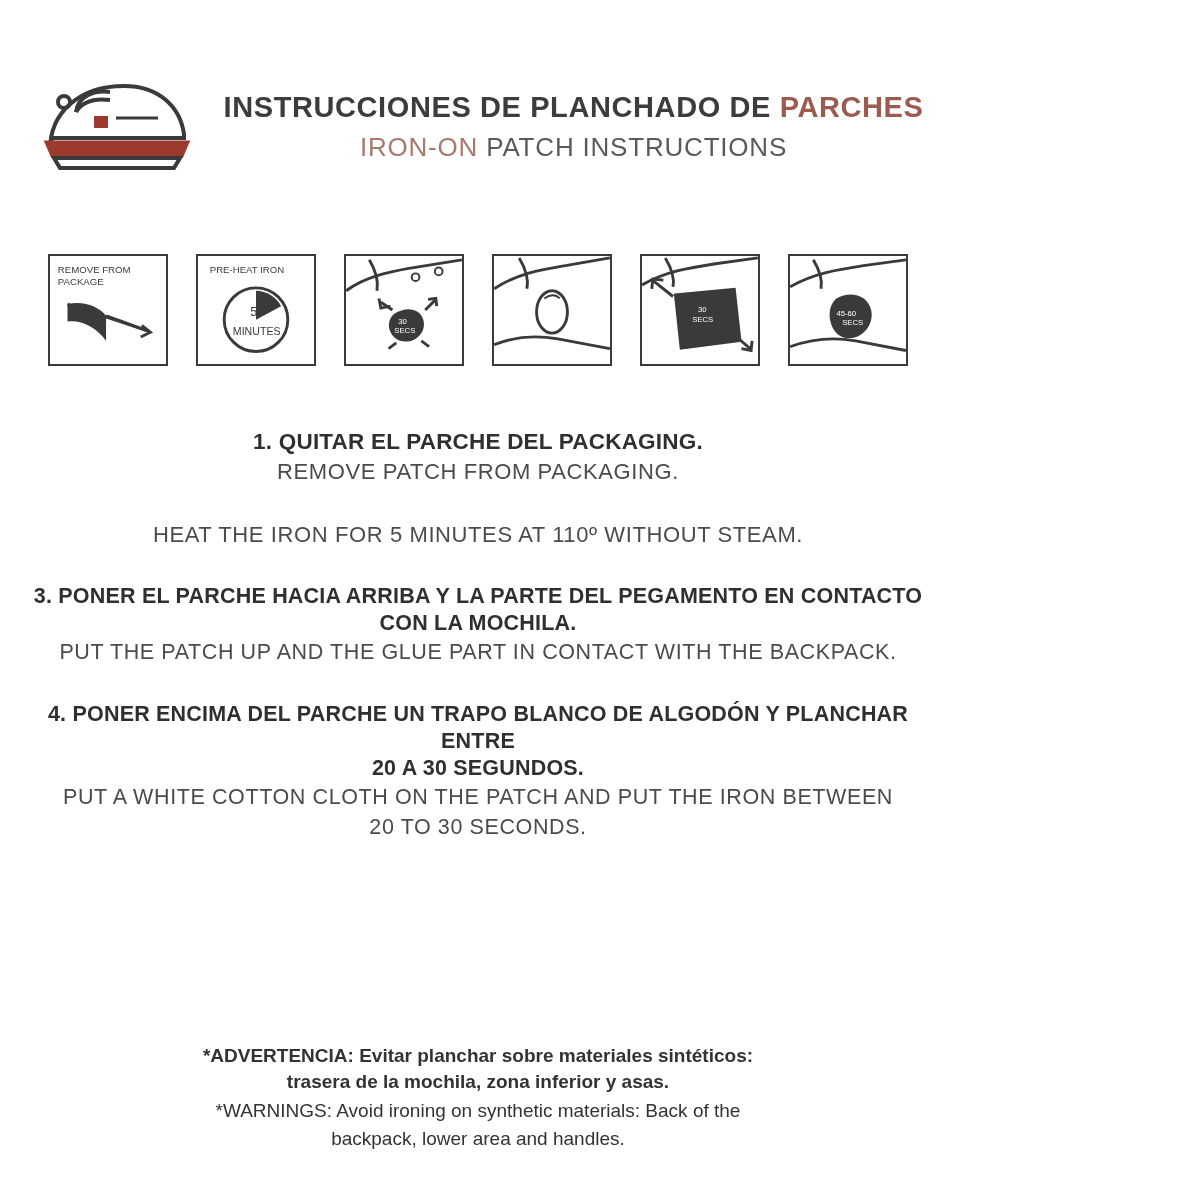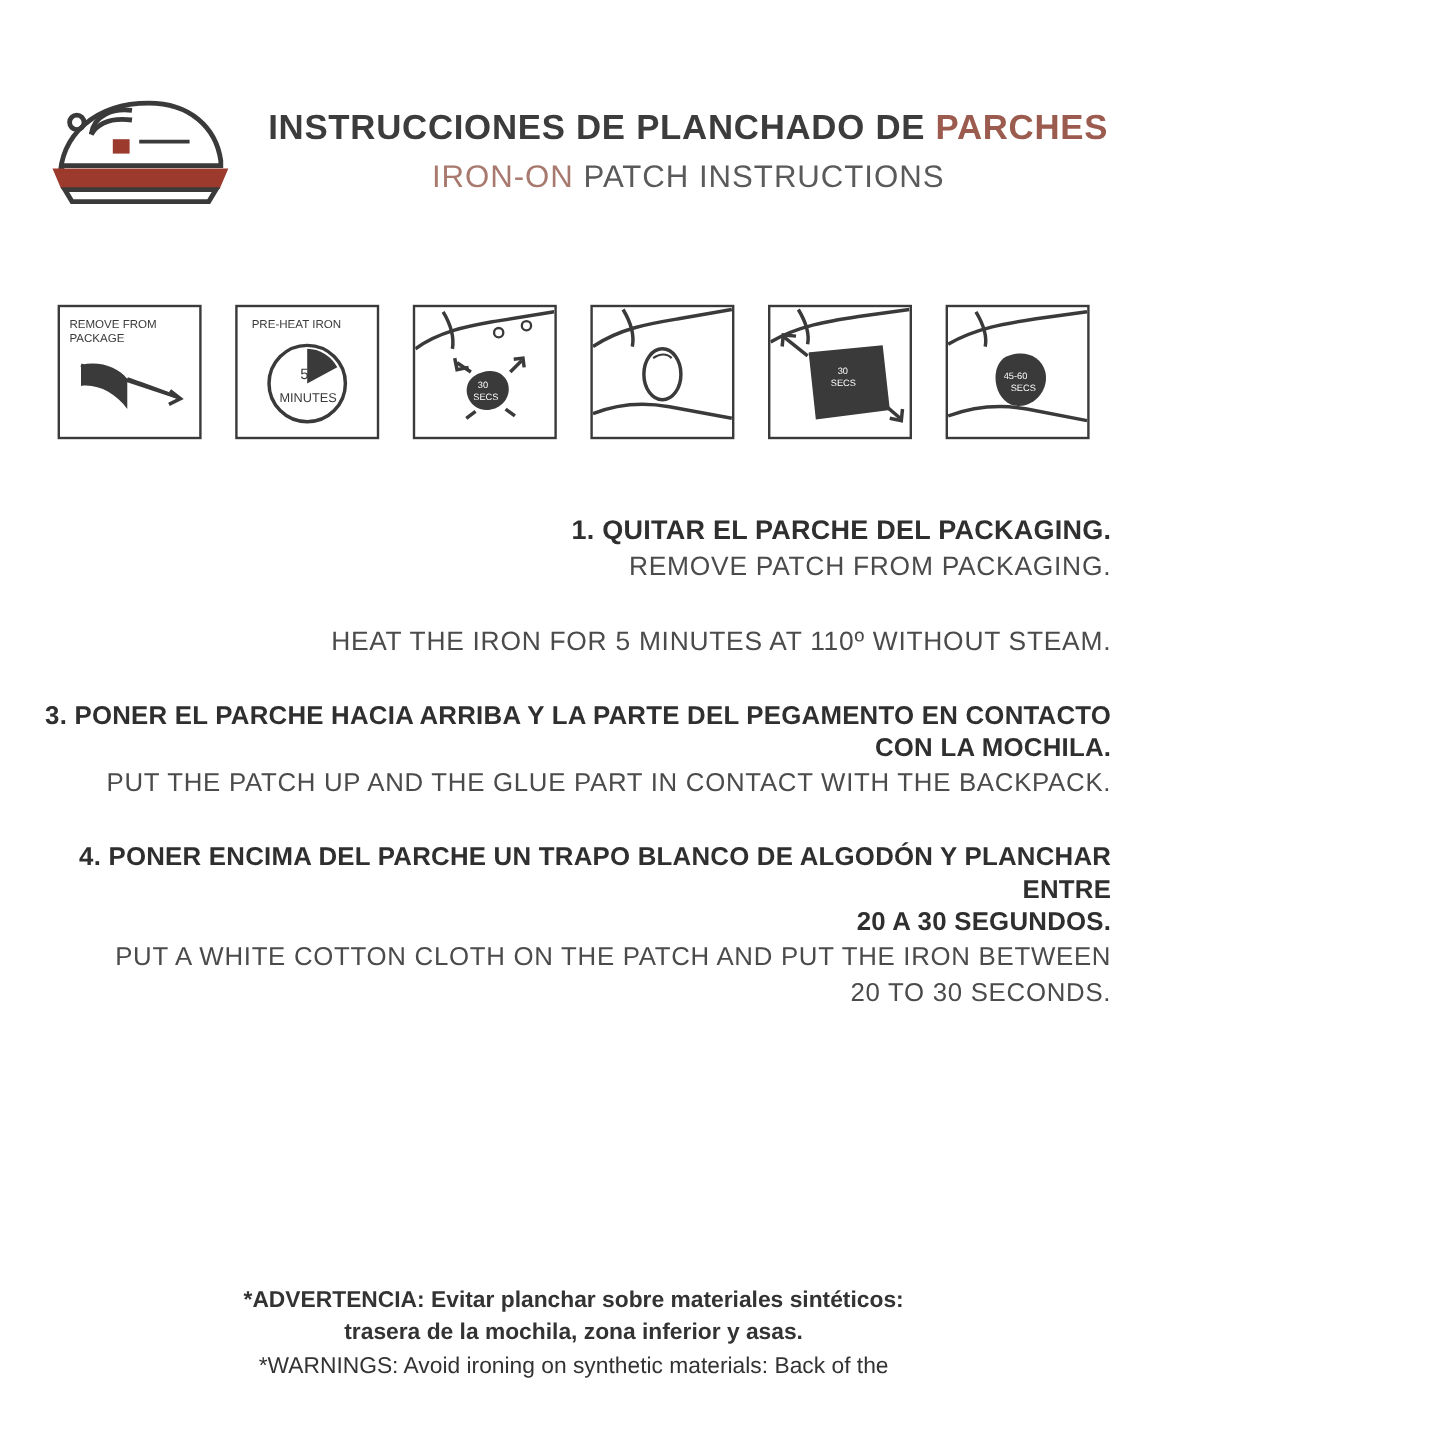--- a/index.html
+++ b/index.html
@@ -77,21 +77,21 @@
     width: 100%;
     height: 100%;
   }
 
   
   .steps {
     margin-top: 62px;
     padding: 0 30px;
   }
   .step {
-    text-align: right;
+    text-align: center;
     margin-bottom: 34px;
   }
   .step .es {
     font-size: 22.5px;
     font-weight: bold;
     color: #2f2f2f;
     letter-spacing: 0.2px;
     line-height: 1.25;
   }
   .step .en {
@@ -260,15 +260,16 @@
       <div class="en">PUT A WHITE COTTON CLOTH ON THE PATCH AND PUT THE IRON BETWEEN</div>
       <div class="en">20 TO 30 SECONDS.</div>
     </div>
 
   </div>
 
   <div class="warnings">
     <div class="w-es">*ADVERTENCIA: Evitar  planchar sobre materiales sintéticos:</div>
     <div class="w-es">trasera de la mochila,  zona inferior y asas.</div>
     <div class="w-en">*WARNINGS: Avoid ironing on synthetic materials: Back of the</div>
+    <div class="w-en">backpack, lower area and handles.</div>
   </div>
 
 </div>
 
 </body></html>

